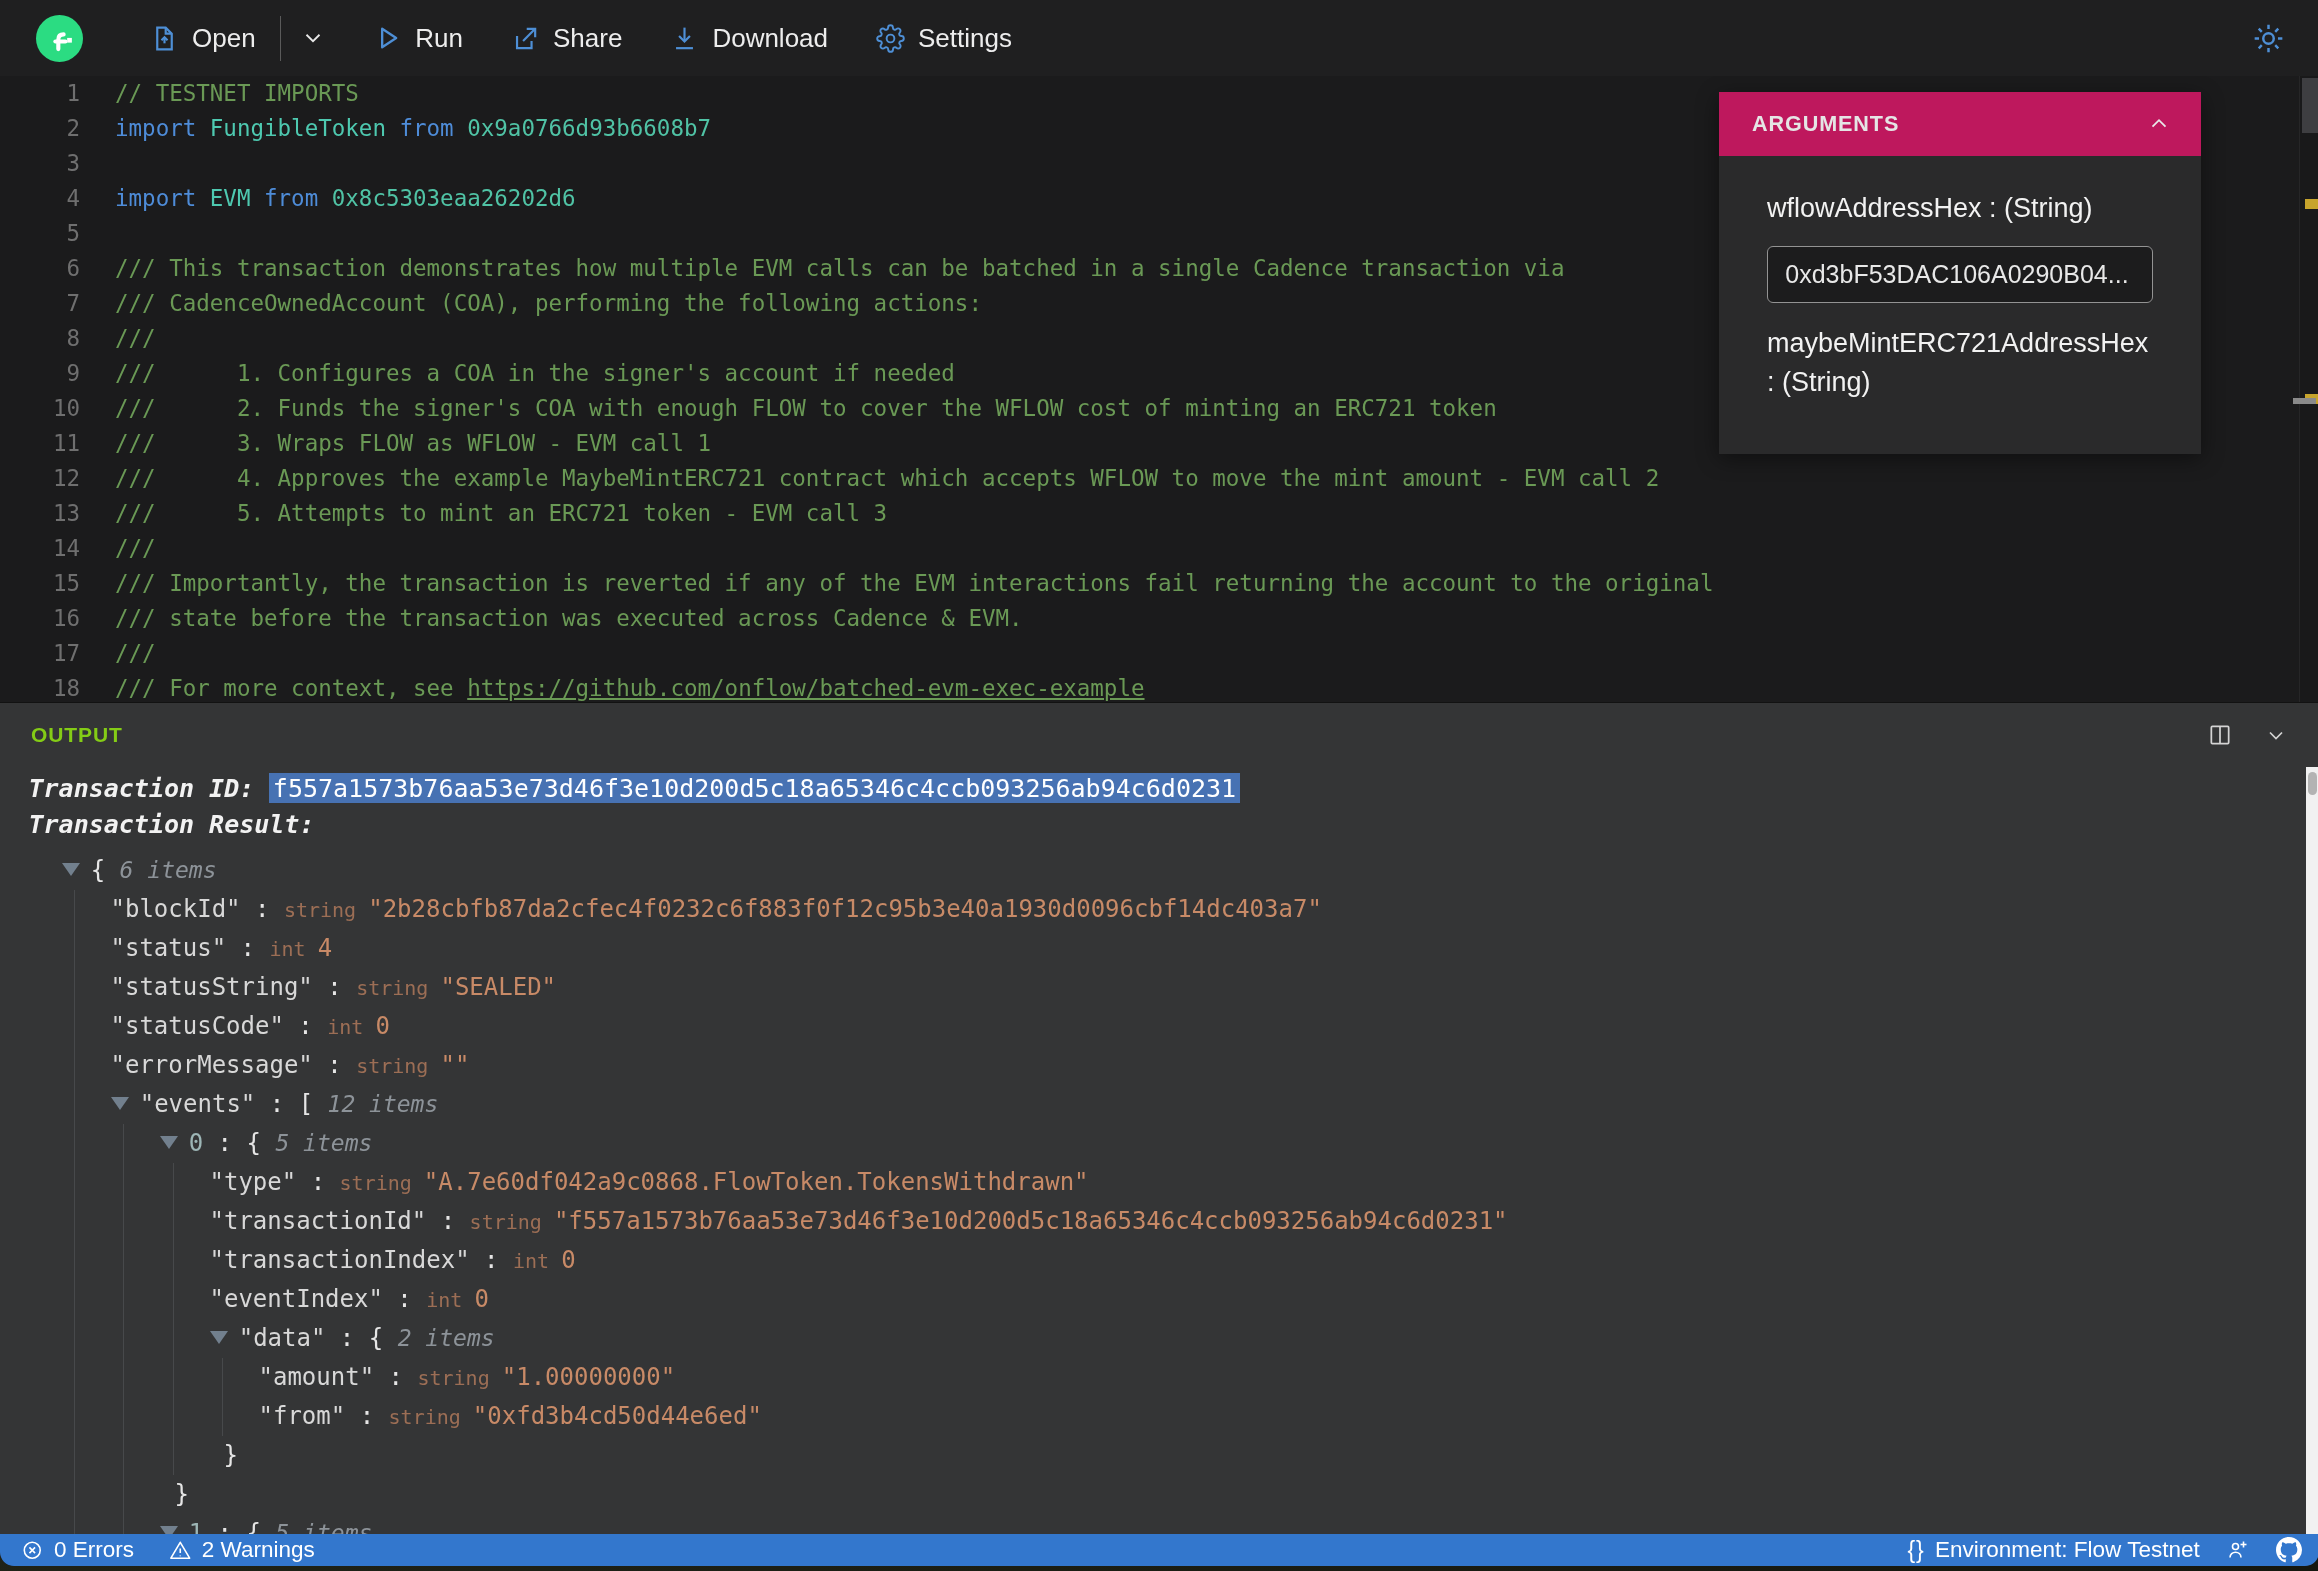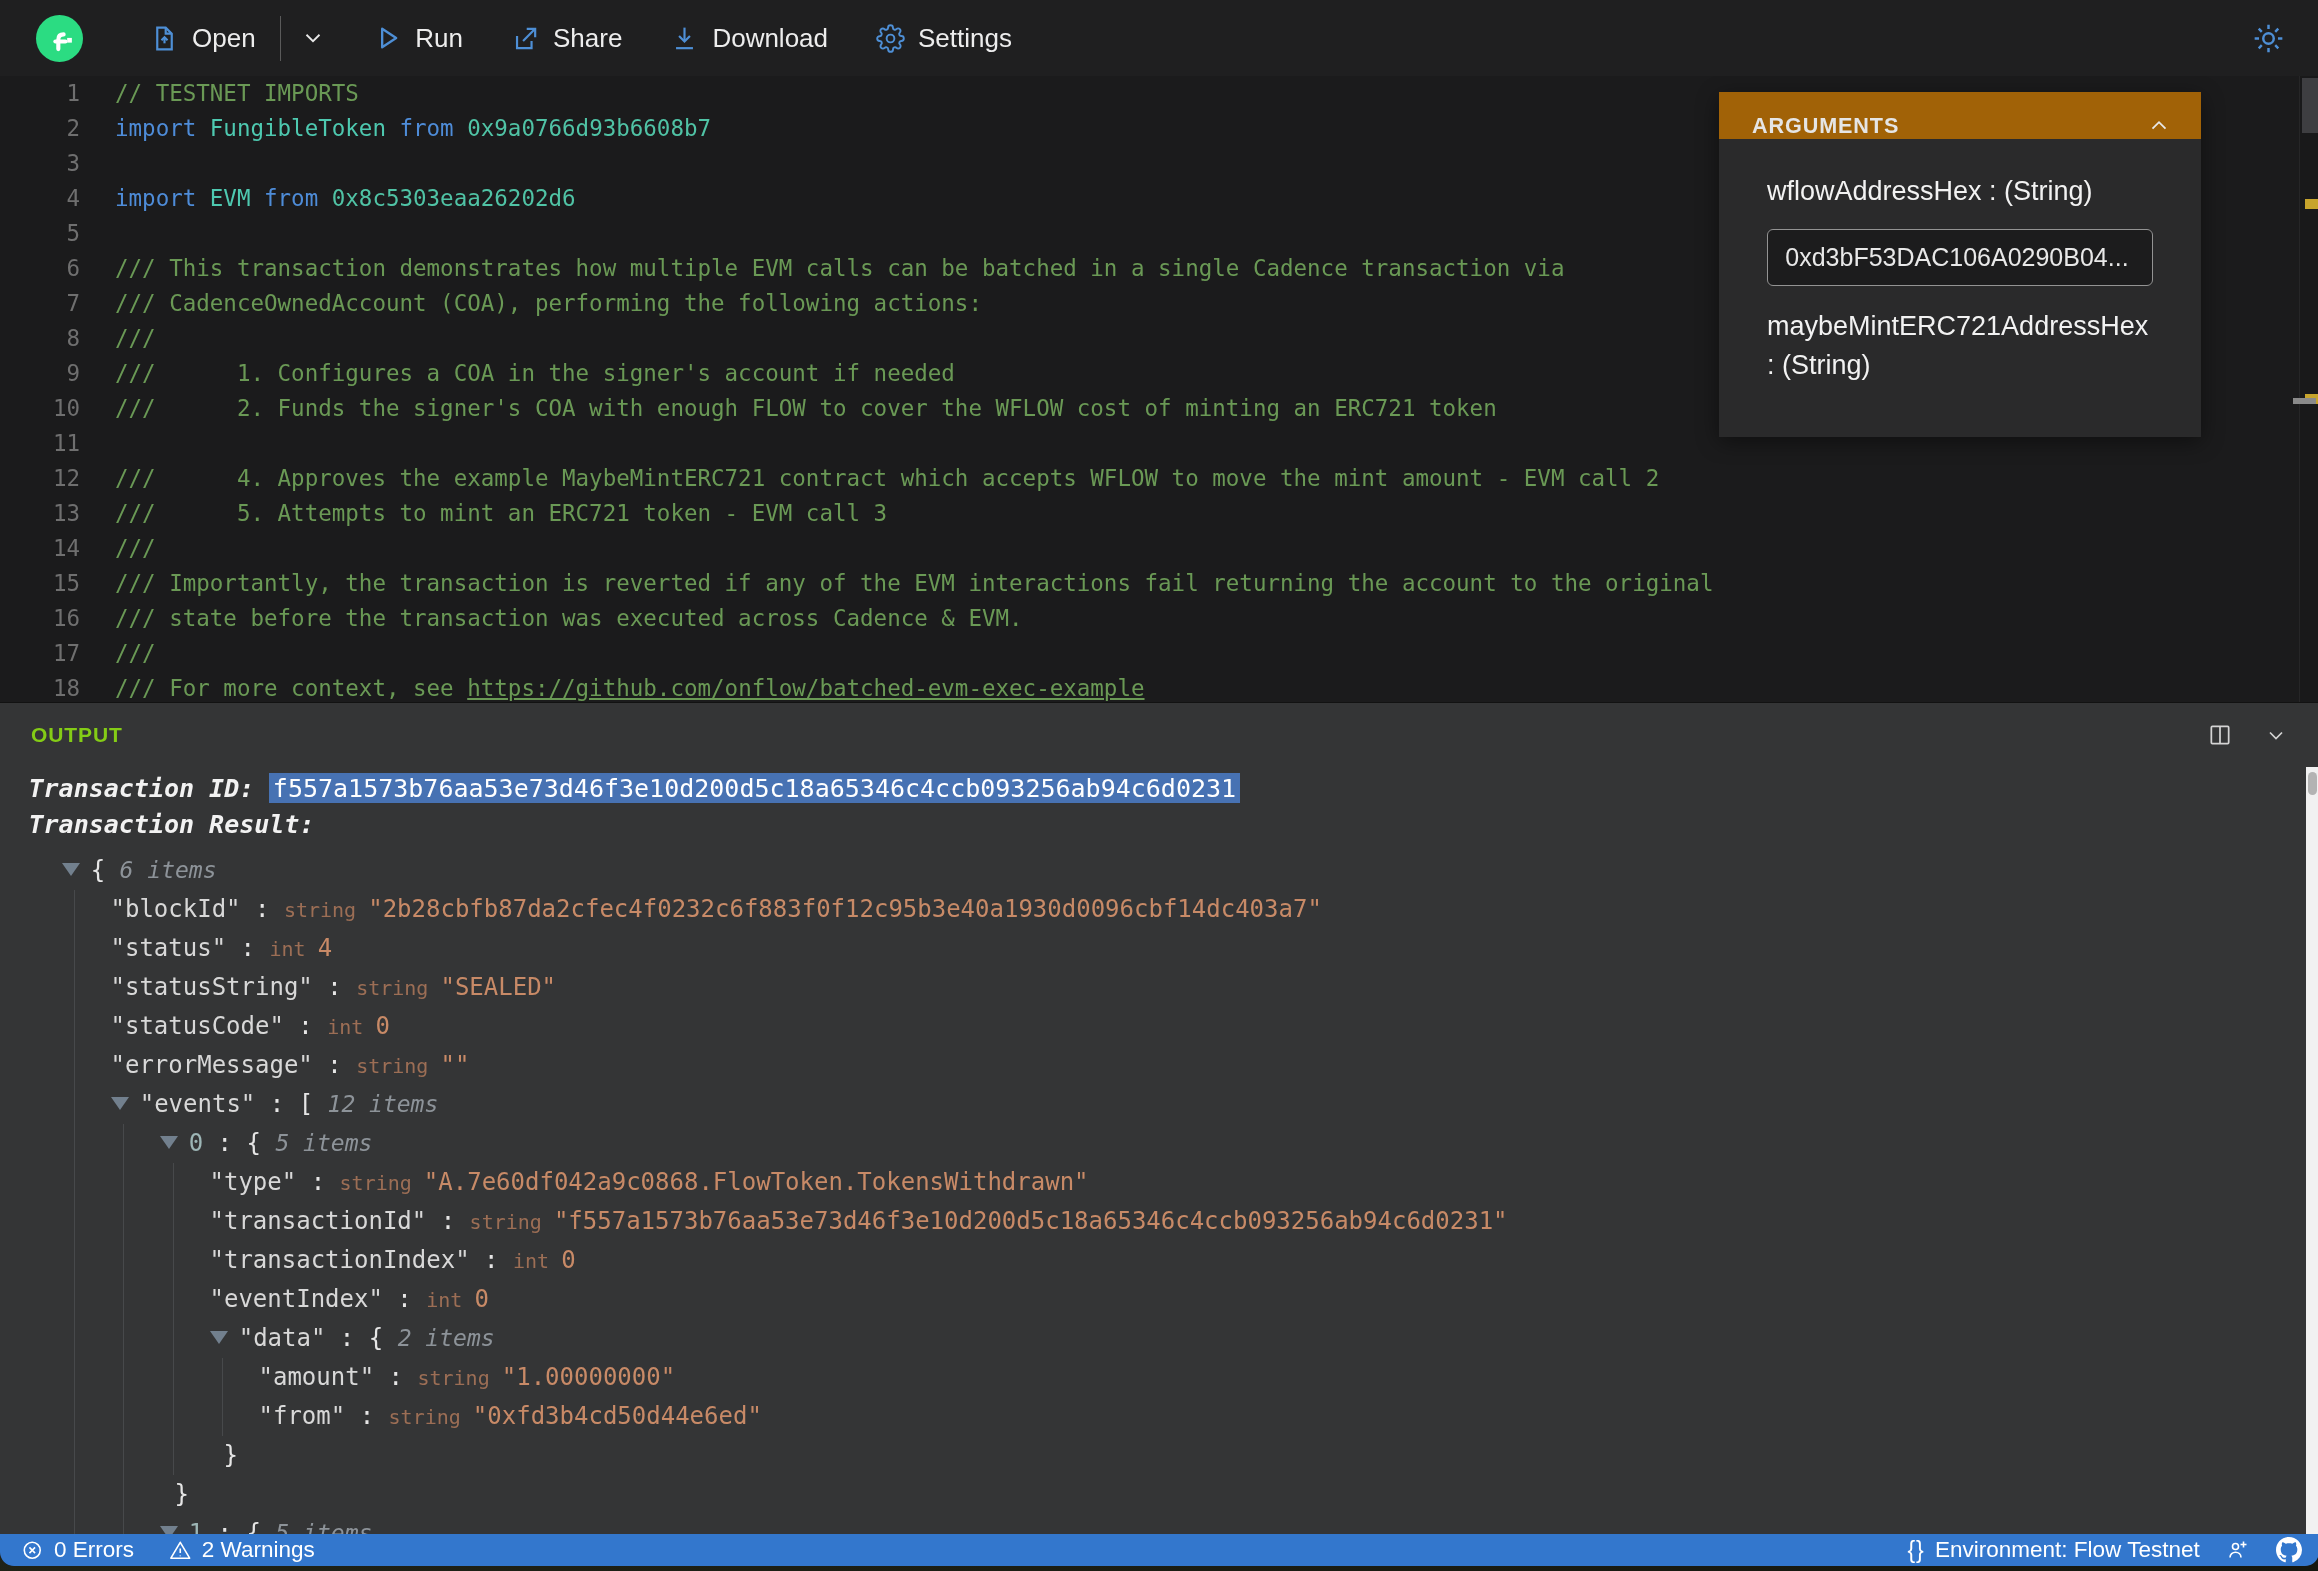--- a/index.html
+++ b/index.html
@@ -34,21 +34,21 @@
   .c-ad{color:#50c3a5;}
   .c-lnk{color:#6a9955;text-decoration:underline;}
   
   .ruler{position:absolute;right:0;top:0;width:19px;height:626px;background:#19191a;border-left:0.9px solid #262627;}
   .ruler-thumb{position:absolute;right:0.9px;top:1.7px;width:16.4px;height:55px;background:#3e3e41;}
   .mark-y1{position:absolute;right:0;top:123px;width:14px;height:9.5px;background:#c7a42c;}
   .mark-y2{position:absolute;right:0;top:318px;width:14px;height:9.5px;background:#c7a42c;}
   .mark-g{position:absolute;right:3.5px;top:322px;width:22.5px;height:6px;background:#8a8a8a;}
   
   .args{position:absolute;left:1719px;top:16.4px;width:482px;background:#2a2a2b;box-shadow:0 5.2px 21px rgba(0,0,0,.45);}
-  .args-header{height:47px;background:#a16207;display:flex;align-items:flex-end;justify-content:space-between;padding:0 29px 0 33px;}
+  .args-header{height:64px;background:#be185d;display:flex;align-items:center;justify-content:space-between;padding:0 29px 0 33px;}
   .args-title{font-size:21.6px;font-weight:bold;letter-spacing:0.9px;color:#e5e5e5;}
   .args-body{padding:12px 48px 35px 48px;}
   .arg-label{font-size:27px;color:#f2f2f2;margin:21px 0 17.3px 0;line-height:1.45;}
   .arg-input{width:100%;box-sizing:border-box;height:57px;background:#1c1c1d;border:1.3px solid #939393;border-radius:6px;color:#e8e8e8;font-size:25px;font-family:"Liberation Sans",sans-serif;padding:0 17.3px;outline:none;}
   
   .output{flex:1;background:#343536;border-top:1.7px solid #121212;position:relative;overflow:hidden;}
   .out-header{height:64px;display:flex;align-items:center;padding:0 31px;}
   .out-title{font-size:21px;font-weight:bold;letter-spacing:0.9px;color:#84cc16;}
   .out-icons{margin-left:auto;display:flex;align-items:center;gap:31px;}
   .out-body{padding:3.5px 0 0 28.5px;font-family:"DejaVu Sans Mono",monospace;}
@@ -161,21 +161,21 @@
         <div class="code-line"><span class="ln">1</span><span><span class="c-com">// TESTNET IMPORTS</span></span></div>
         <div class="code-line"><span class="ln">2</span><span><span class="c-kw">import </span><span class="c-ty">FungibleToken </span><span class="c-kw">from </span><span class="c-ad">0x9a0766d93b6608b7</span></span></div>
         <div class="code-line"><span class="ln">3</span></div>
         <div class="code-line"><span class="ln">4</span><span><span class="c-kw">import </span><span class="c-ty">EVM </span><span class="c-kw">from </span><span class="c-ad">0x8c5303eaa26202d6</span></span></div>
         <div class="code-line"><span class="ln">5</span><span></span></div>
         <div class="code-line"><span class="ln">6</span><span><span class="c-com">/// This transaction demonstrates how multiple EVM calls can be batched in a single Cadence transaction via</span></span></div>
         <div class="code-line"><span class="ln">7</span><span><span class="c-com">/// CadenceOwnedAccount (COA), performing the following actions:</span></span></div>
         <div class="code-line"><span class="ln">8</span><span><span class="c-com">///</span></span></div>
         <div class="code-line"><span class="ln">9</span><span><span class="c-com">///      1. Configures a COA in the signer's account if needed</span></span></div>
         <div class="code-line"><span class="ln">10</span><span><span class="c-com">///      2. Funds the signer's COA with enough FLOW to cover the WFLOW cost of minting an ERC721 token</span></span></div>
-        <div class="code-line"><span class="ln">11</span></div>
+        <div class="code-line"><span class="ln">11</span><span><span class="c-com">///      3. Wraps FLOW as WFLOW - EVM call 1</span></span></div>
         <div class="code-line"><span class="ln">12</span><span><span class="c-com">///      4. Approves the example MaybeMintERC721 contract which accepts WFLOW to move the mint amount - EVM call 2</span></span></div>
         <div class="code-line"><span class="ln">13</span><span><span class="c-com">///      5. Attempts to mint an ERC721 token - EVM call 3</span></span></div>
         <div class="code-line"><span class="ln">14</span><span><span class="c-com">///</span></span></div>
         <div class="code-line"><span class="ln">15</span><span><span class="c-com">/// Importantly, the transaction is reverted if any of the EVM interactions fail returning the account to the original</span></span></div>
         <div class="code-line"><span class="ln">16</span><span><span class="c-com">/// state before the transaction was executed across Cadence &amp; EVM.</span></span></div>
         <div class="code-line"><span class="ln">17</span><span><span class="c-com">///</span></span></div>
         <div class="code-line"><span class="ln">18</span><span><span class="c-com">/// For more context, see </span><span class="c-lnk">https://github.com/onflow/batched-evm-exec-example</span></span></div>
       </div>
     <div class="ruler">
       <div class="ruler-thumb"></div>

